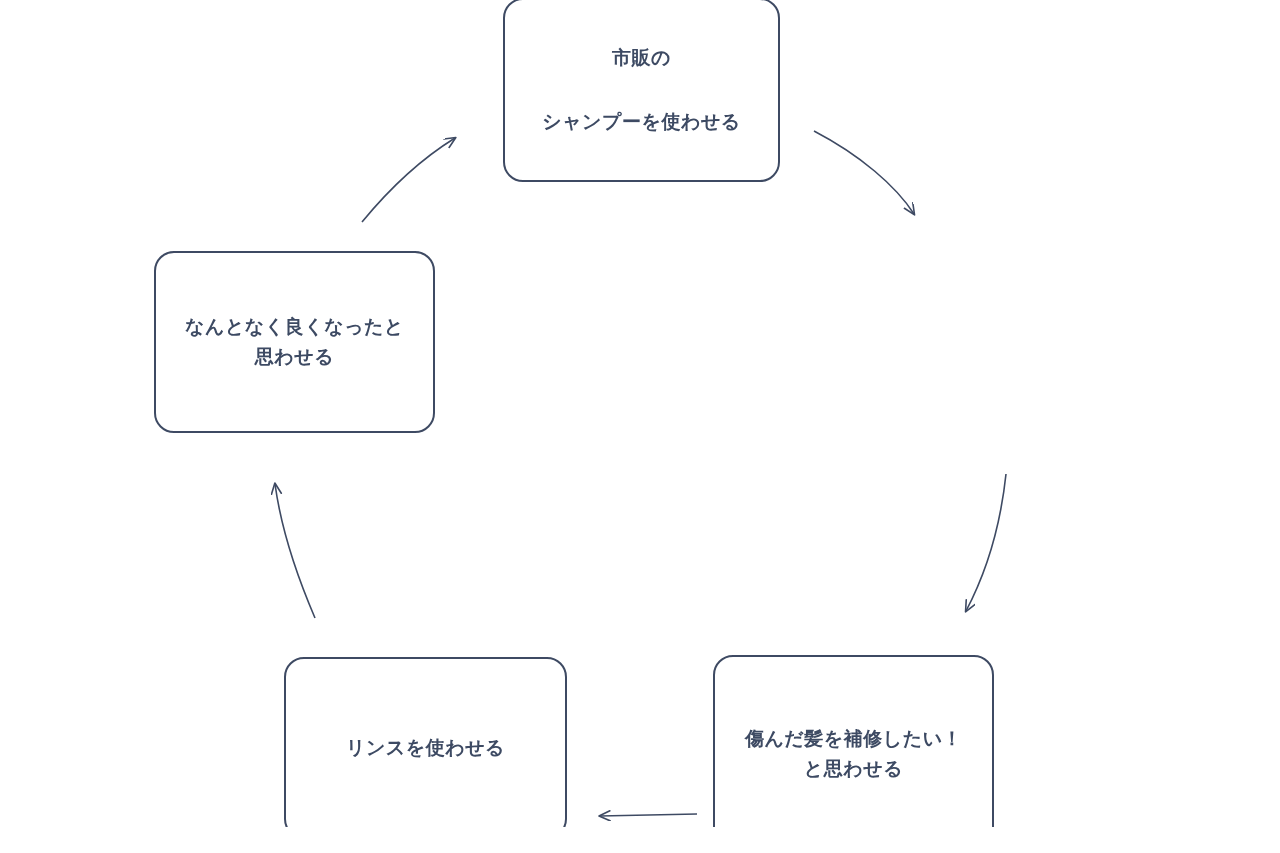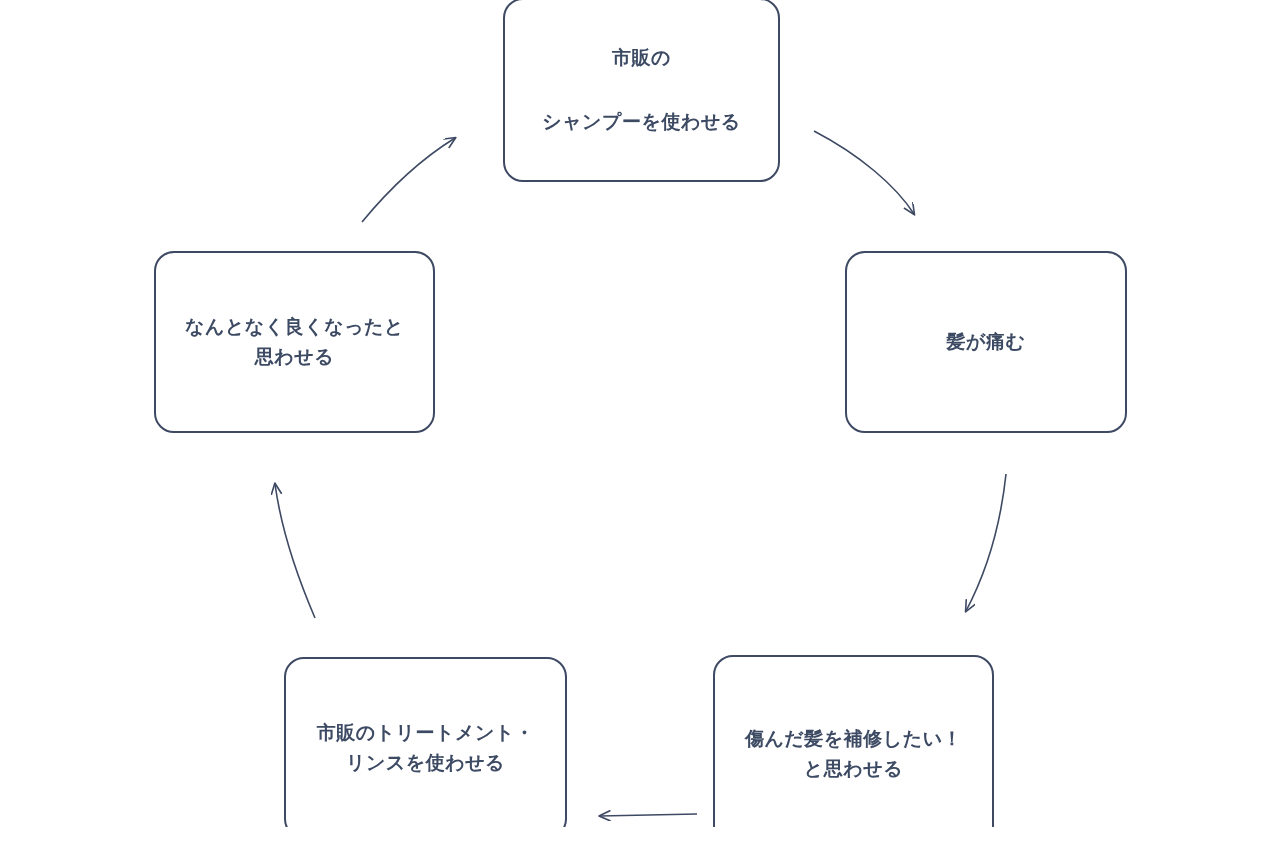--- a/index.html
+++ b/index.html
@@ -87,31 +87,27 @@
     <path d="M 315,618 C 297,576 281,528 275,484" fill="none" stroke="#3e4a63" stroke-width="1.6" marker-end="url(#ah)"></path>
 
     <path d="M 362,222 C 390,188 421,159 455,138" fill="none" stroke="#3e4a63" stroke-width="1.6" marker-end="url(#ah)"></path>
   </svg>
 
   <div class="node" id="node-shampoo">
     <span class="line">市販の</span>
     <span class="line">シャンプーを使わせる</span>
   </div>
 
-  <div class="node" id="node-damage">
-    <span class="line">髪が痛む</span>
-  </div>
 
   <div class="node node-2line" id="node-repair">
     <span class="line">傷んだ髪を補修したい！</span>
     <span class="line">と思わせる</span>
   </div>
 
   <div class="node node-2line" id="node-treatment">
-    <span class="line">市販のトリートメント・</span>
     <span class="line">リンスを使わせる</span>
   </div>
 
   <div class="node node-2line" id="node-feelgood">
     <span class="line">なんとなく良くなったと</span>
     <span class="line">思わせる</span>
   </div>
 
 </div>
 

